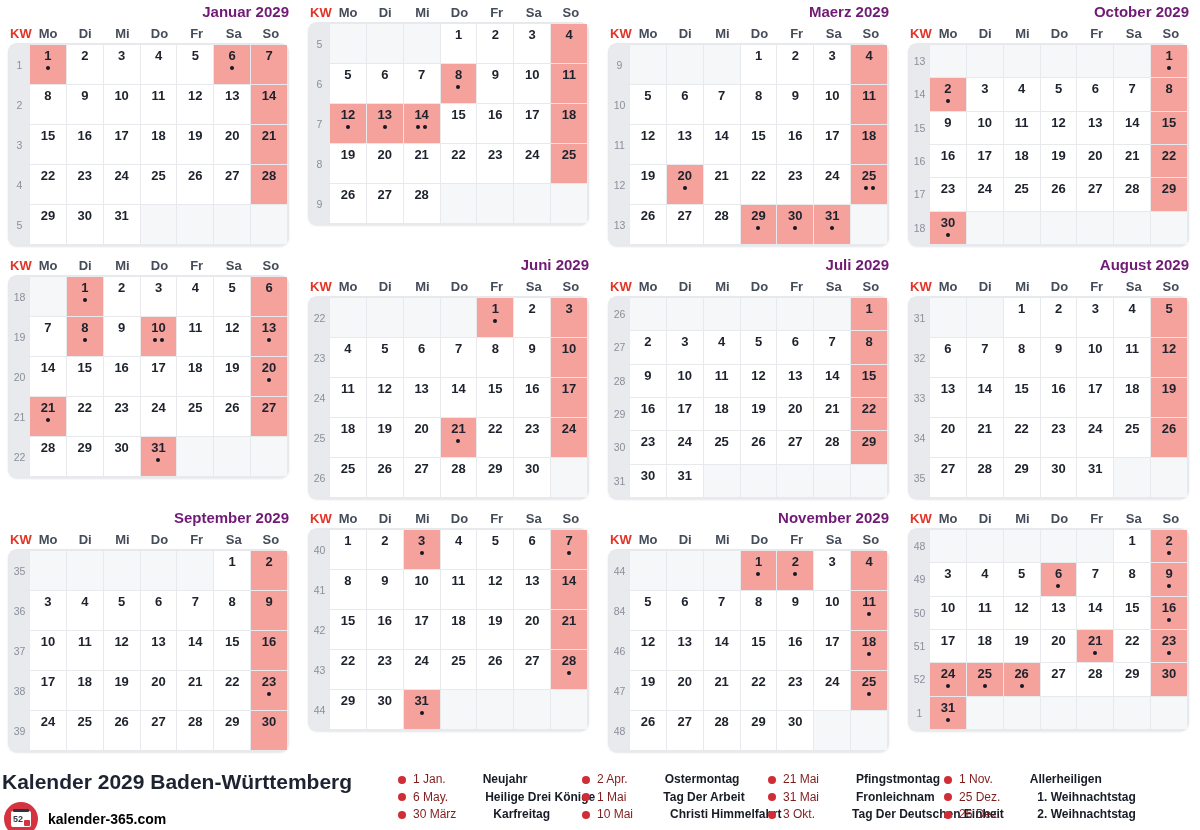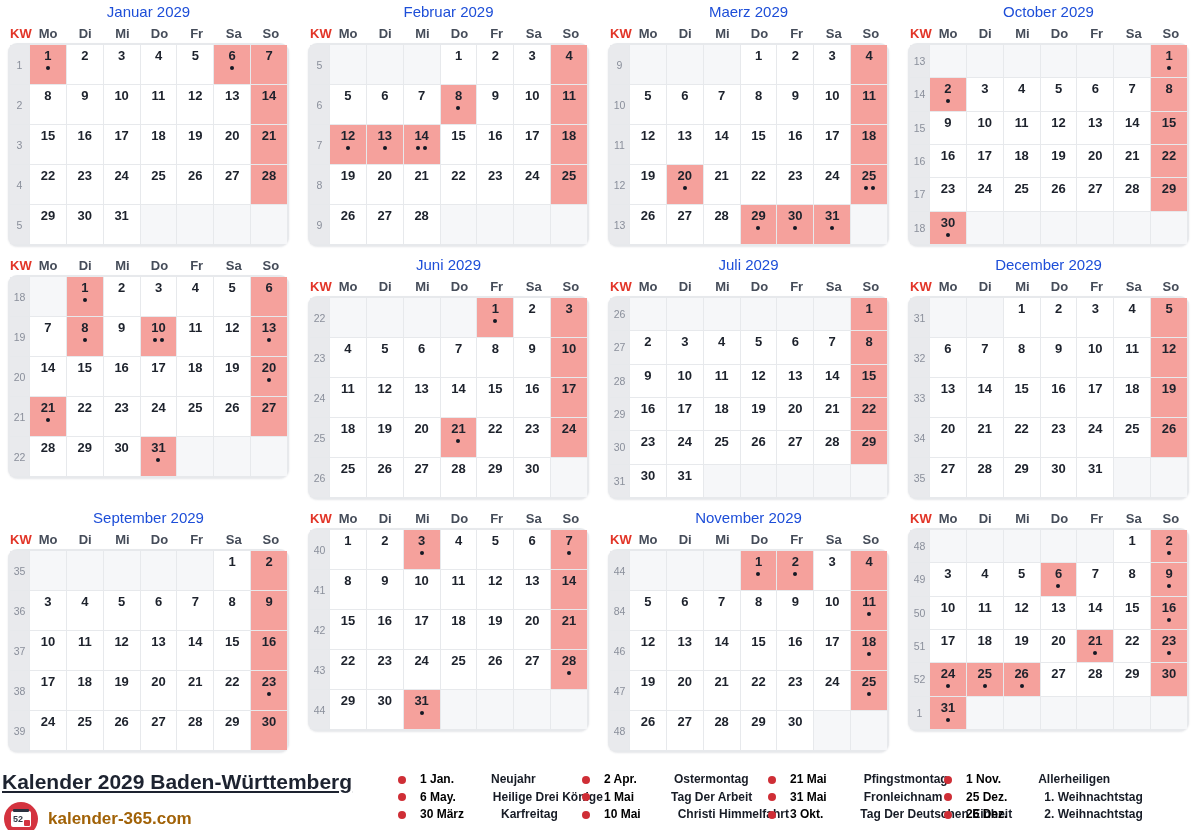--- a/index.html
+++ b/index.html
@@ -11,24 +11,24 @@
   }
 
   
   .year-grid {
     display: grid;
     grid-template-columns: repeat(4, 300px);
     padding-top: 2px;
   }
   .month-block { height: 253px; padding: 0 11px 0 8px; }
   .month-title {
-    text-align: center;
+    text-align: right;
     font-size: 15px;
-    font-weight: 400;
-    color: #1d4ed8;
+    font-weight: 700;
+    color: #701a75;
     height: 21px;
     line-height: 19px;
   }
   .dow-row {
     display: grid;
     grid-template-columns: 21px repeat(7, 1fr);
     gap: 1px;
     height: 20px;
     align-items: center;
   }
@@ -75,21 +75,20 @@
   .dot { width: 4px; height: 4px; border-radius: 50%; background: #141824; }
 
   
   .footer { display: flex; padding: 7px 0 0 2px; }
   .footer-left { width: 396px; flex-shrink: 0; }
   .page-title {
     font-size: 21px;
     font-weight: 700;
     color: #1d2330;
     margin: 2px 0 8px 0;
-    text-decoration: underline;
   }
   .brand { display: flex; align-items: center; gap: 10px; cursor: pointer; }
   .logo {
     width: 34px; height: 34px; border-radius: 50%;
     background: #d4333f;
     display: flex; align-items: center; justify-content: center;
     margin-left: 2px;
     flex-shrink: 0;
   }
   .logo-page {
@@ -100,39 +99,39 @@
     padding-left: 2px;
   }
   .logo-page::before {
     content: ""; position: absolute; top: -2px; left: 2px; right: 2px;
     height: 3px; background: #2b3240; border-radius: 1px;
   }
   .logo-page::after {
     content: ""; position: absolute; right: 1px; bottom: 1px;
     width: 6px; height: 6px; background: #d4333f; border-radius: 1px;
   }
-  .brand-name { font-size: 17px; font-weight: 700; color: #a16207; }
+  .brand-name { font-size: 14px; font-weight: 700; color: #000000; }
 
   .legend { display: flex; padding-top: 5px; }
   .legend-col { flex-shrink: 0; }
   .legend-col:nth-child(1) { width: 184px; }
   .legend-col:nth-child(2) { width: 186px; }
   .legend-col:nth-child(3) { width: 176px; }
   .legend-item {
     display: flex; align-items: baseline;
     font-size: 12px; line-height: 13px;
     margin-bottom: 4.5px;
     white-space: nowrap;
   }
   .legend-bullet {
     width: 8px; height: 8px; border-radius: 50%;
     background: #cf2e36; flex-shrink: 0;
     align-self: center; margin-right: 7px;
   }
-  .legend-date { color: #000000; font-weight: 700; margin-right: 5px; margin-left: 7px; }
+  .legend-date { color: #7f1d1d; font-weight: 400; margin-right: 5px; }
   .legend-name { color: #171c26; font-weight: 700; margin-left: 32px; }
 </style>
 </head>
 <body>
 
 <div class="year-grid">
     <div class="month-block">
       <div class="month-title">Januar 2029</div>
       <div class="dow-row">
         <div class="dow-cell kw-head">KW</div>
@@ -251,21 +250,20 @@
             <div class="num">31</div>
           </div>
           <div class="cell empty"></div>
           <div class="cell empty"></div>
           <div class="cell empty"></div>
           <div class="cell empty"></div>
         </div>
       </div>
     </div>
     <div class="month-block">
-      <div class="month-title">Februar 2029</div>
       <div class="dow-row">
         <div class="dow-cell kw-head">KW</div>
         <div class="dow-cell">Mo</div>
         <div class="dow-cell">Di</div>
         <div class="dow-cell">Mi</div>
         <div class="dow-cell">Do</div>
         <div class="dow-cell">Fr</div>
         <div class="dow-cell">Sa</div>
         <div class="dow-cell">So</div>
       </div>
@@ -1036,21 +1034,21 @@
           </div>
           <div class="cell empty"></div>
           <div class="cell empty"></div>
           <div class="cell empty"></div>
           <div class="cell empty"></div>
           <div class="cell empty"></div>
         </div>
       </div>
     </div>
     <div class="month-block">
-      <div class="month-title">December 2029</div>
+      <div class="month-title">August 2029</div>
       <div class="dow-row">
         <div class="dow-cell kw-head">KW</div>
         <div class="dow-cell">Mo</div>
         <div class="dow-cell">Di</div>
         <div class="dow-cell">Mi</div>
         <div class="dow-cell">Do</div>
         <div class="dow-cell">Fr</div>
         <div class="dow-cell">Sa</div>
         <div class="dow-cell">So</div>
       </div>

